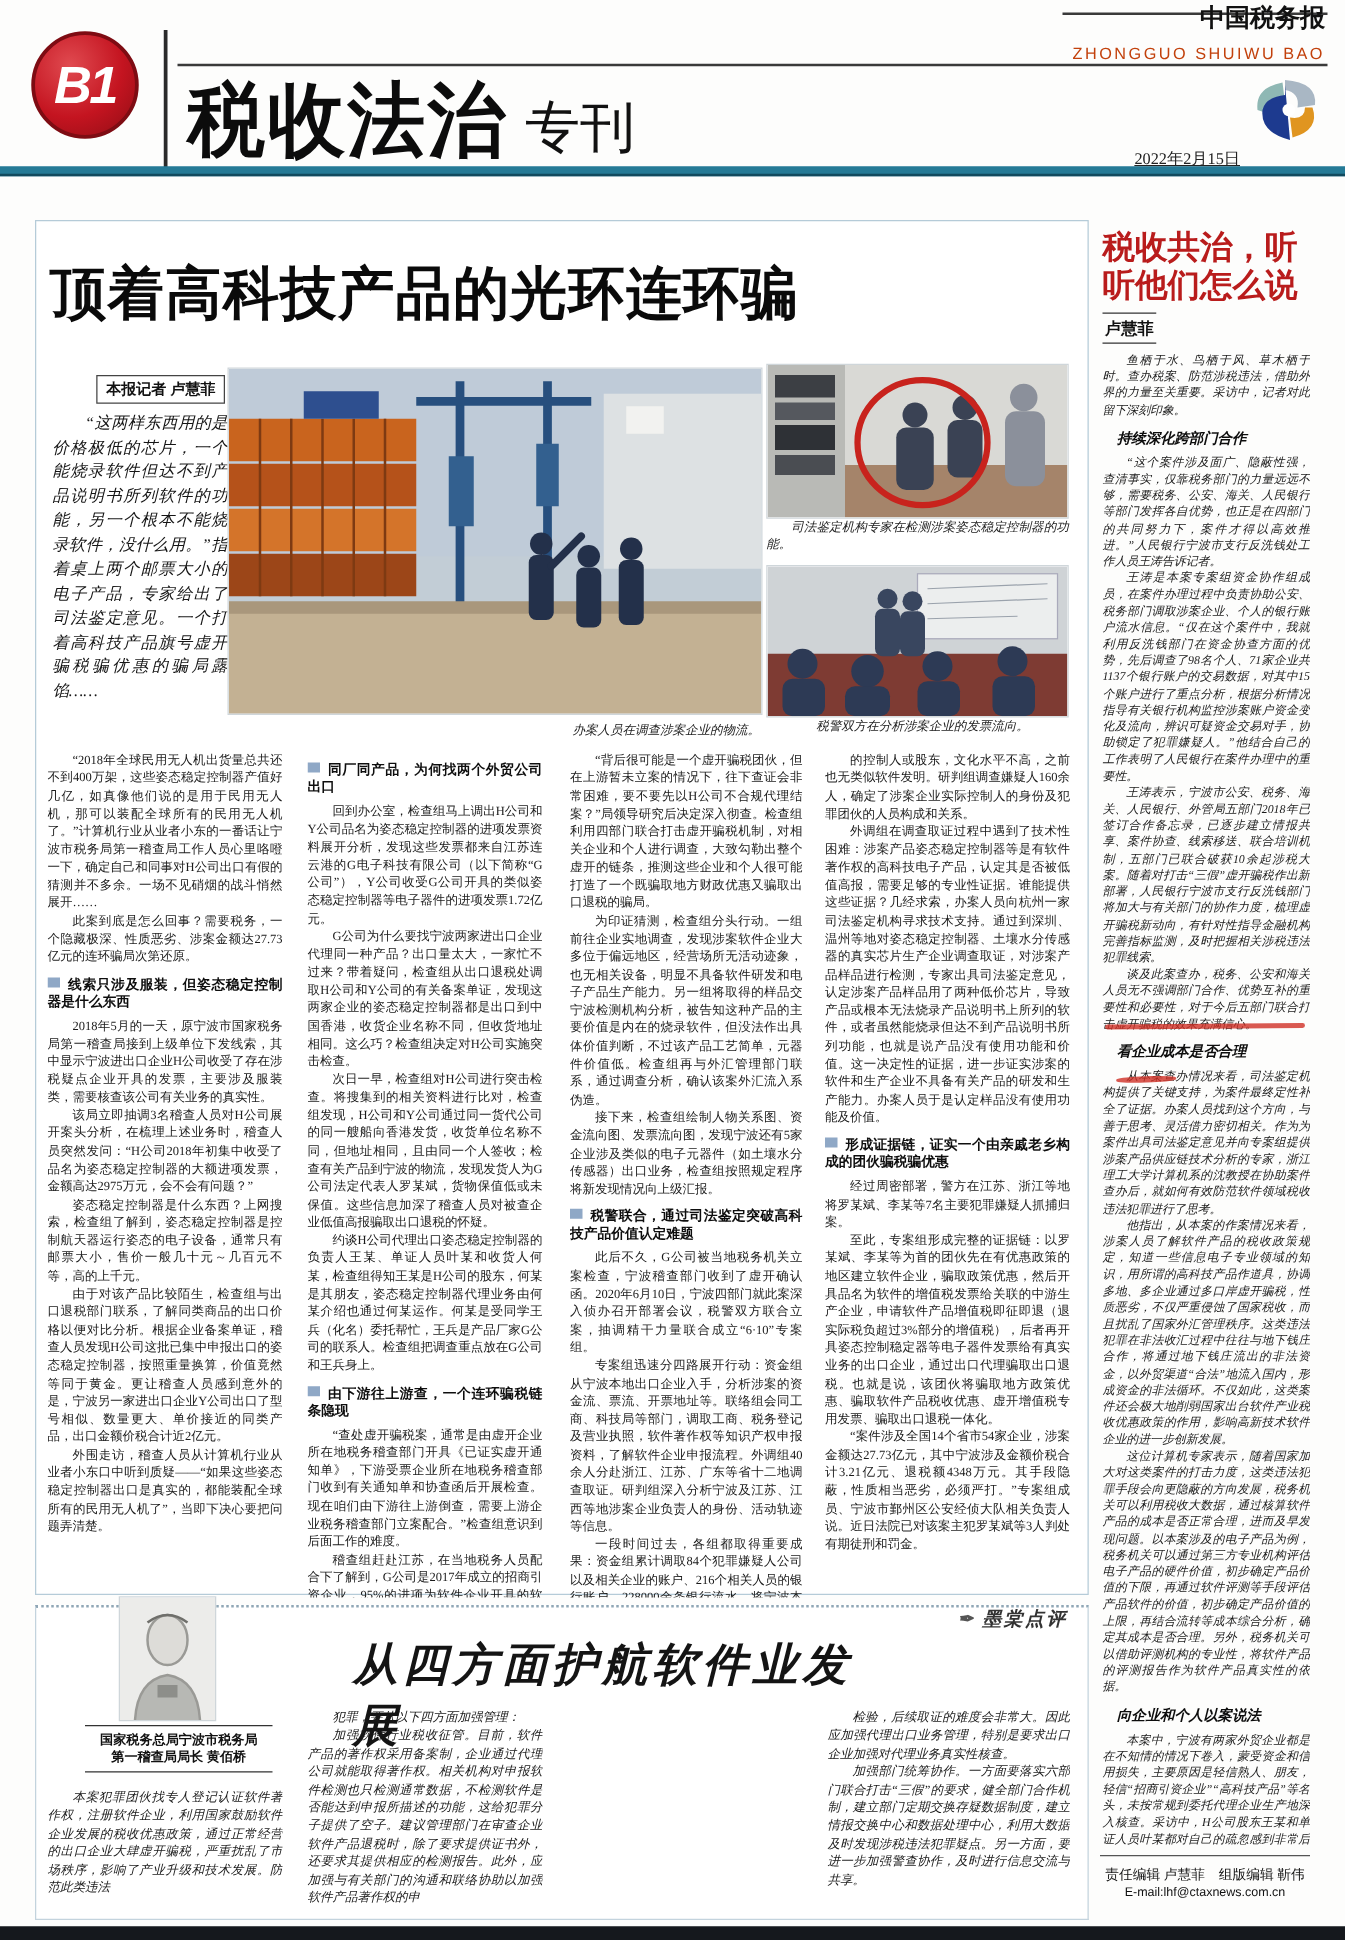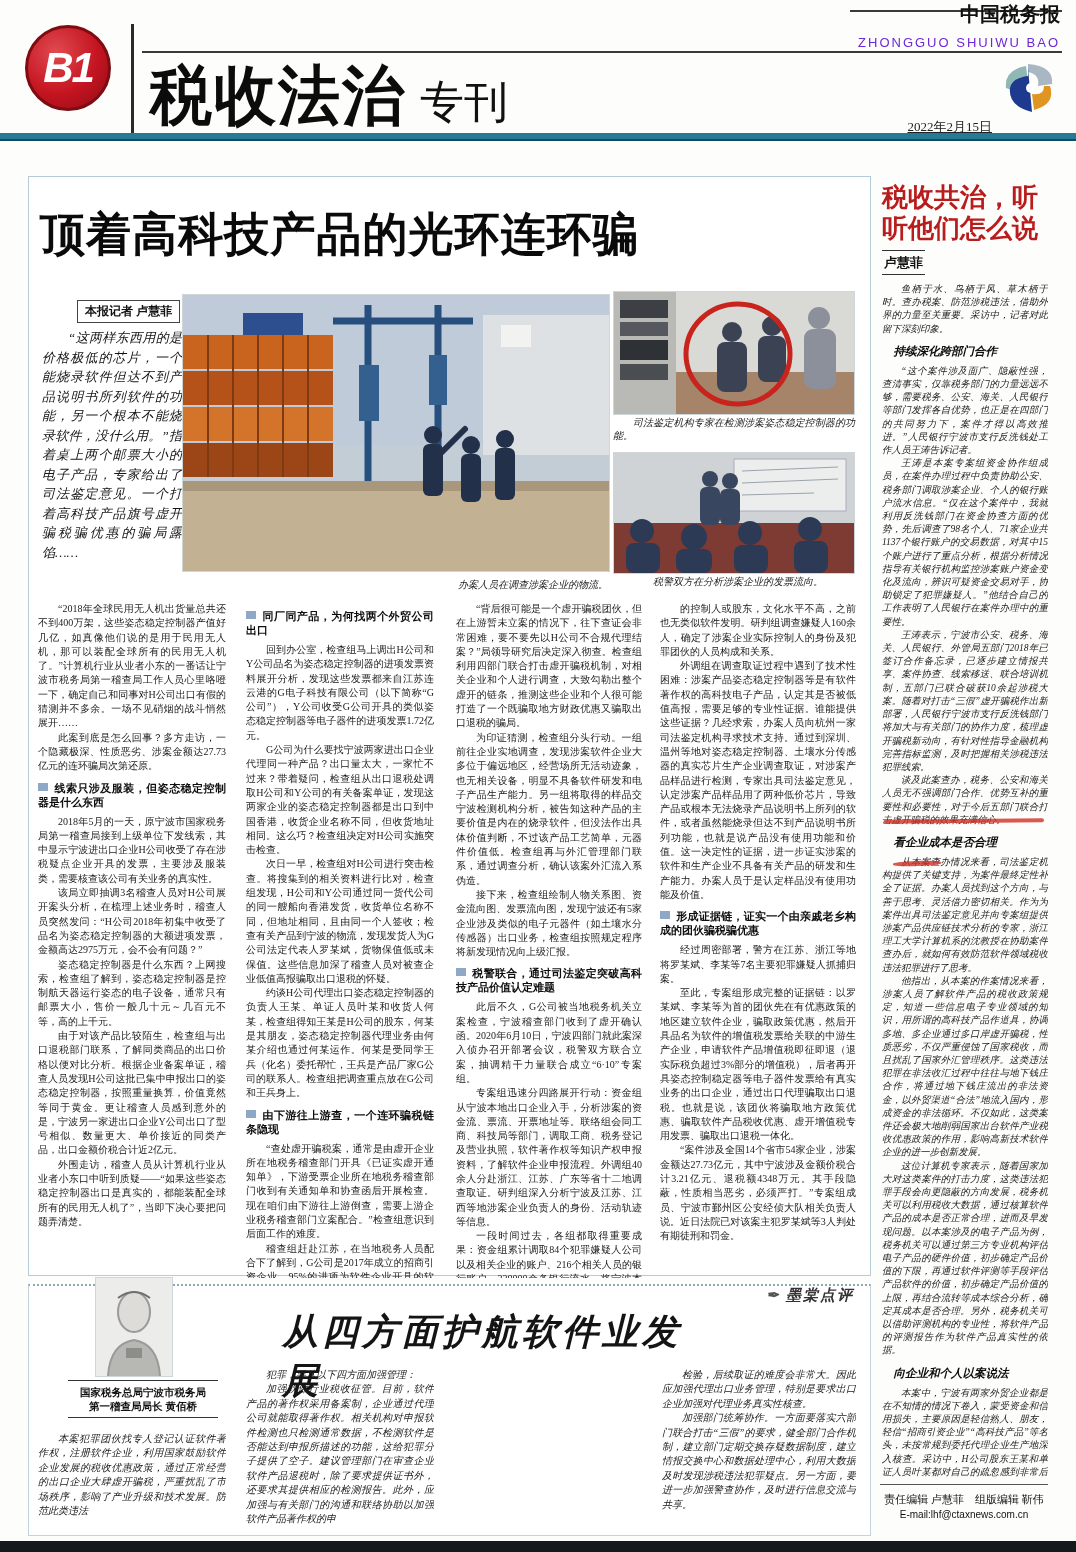--- a/index.html
+++ b/index.html
@@ -13,21 +13,21 @@
       display:flex;align-items:center;justify-content:center;letter-spacing:-2px;}
   .vline{left:131px;top:24px;width:3px;height:112px;background:#2a2a2a;}
   .hline{left:142px;top:51px;width:920px;height:2px;background:#3a3a3a;}
   .hline-top{left:850px;top:10px;width:212px;height:2px;background:#3a3a3a;}
   .sec-row{left:150px;top:54px;display:flex;align-items:baseline;gap:14px;}
   .sec-title{font:900 62px "Liberation Sans",sans-serif;letter-spacing:2px;color:#0c0c0c;
              transform:scaleY(1.05);}
   .sec-sub{font:400 44px "Liberation Serif",serif;color:#111;}
   .paper-name{right:16px;top:1px;font:700 20px "Liberation Serif",serif;color:#111;}
   .paper-pinyin{right:16px;top:35px;font:400 13px "Liberation Sans",sans-serif;
-                letter-spacing:2px;color:#6d28d9;}
+                letter-spacing:2px;color:#c2410c;}
   .logo{right:18px;top:58px;width:60px;height:58px;}
   .pdate{right:84px;top:118px;font:400 13px "Liberation Serif",serif;color:#222;text-decoration:underline;}
   .teal-bar{left:0;top:133px;width:1076px;height:6px;background:#257a96;border-bottom:2px solid #124a5e;}
   
   .main-box{left:28px;top:176px;width:841px;height:1098px;border:1px solid #b5cbd8;background:#fff;}
   .headline{left:40px;top:204px;width:810px;font:900 46px "Liberation Sans",sans-serif;
             letter-spacing:1px;color:#0a0a0a;transform:scaleX(.98);transform-origin:left;}
   .byline{left:37px;top:300px;padding:2px 7px;border:1.5px solid #444;
           font:700 12px "Liberation Sans",sans-serif;color:#111;background:#fff;margin-left:40px;}
   .lead-quote{left:42px;top:328px;width:140px;height:285px;font:italic 13px/19.5px "Liberation Serif",serif;
@@ -205,21 +205,21 @@
           <rect x="86" y="34" width="20" height="38" rx="6"></rect>
         <circle cx="116" cy="28" r="8"></circle>
           <rect x="106" y="36" width="20" height="36" rx="6"></rect>
       </g>
     </svg>
   </div>
   <div class="abs cap cap-meet">税警双方在分析涉案企业的发票流向。</div>
 
   <div class="abs col" style="left:38px;top:602px;">
       <div class="par">“2018年全球民用无人机出货量总共还不到400万架，这些姿态稳定控制器产值好几亿，如真像他们说的是用于民用无人机，那可以装配全球所有的民用无人机了。”计算机行业从业者小东的一番话让宁波市税务局第一稽查局工作人员心里咯噔一下，确定自己和同事对H公司出口有假的猜测并不多余。一场不见硝烟的战斗悄然展开……</div>
-      <div class="par">此案到底是怎么回事？多方走访，一个隐藏极深、性质恶劣、涉案金额达27.73亿元的连环骗局次第还原。</div>
+      <div class="par">此案到底是怎么回事？需要税务，一个隐藏极深、性质恶劣、涉案金额达27.73亿元的连环骗局次第还原。</div>
       <div class="subhead">线索只涉及服装，但姿态稳定控制器是什么东西</div>
       <div class="par">2018年5月的一天，原宁波市国家税务局第一稽查局接到上级单位下发线索，其中显示宁波进出口企业H公司收受了存在涉税疑点企业开具的发票，主要涉及服装类，需要核查该公司有关业务的真实性。</div>
       <div class="par">该局立即抽调3名稽查人员对H公司展开案头分析，在梳理上述业务时，稽查人员突然发问：“H公司2018年初集中收受了品名为姿态稳定控制器的大额进项发票，金额高达2975万元，会不会有问题？”</div>
       <div class="par">姿态稳定控制器是什么东西？上网搜索，检查组了解到，姿态稳定控制器是控制航天器运行姿态的电子设备，通常只有邮票大小，售价一般几十元～几百元不等，高的上千元。</div>
       <div class="par">由于对该产品比较陌生，检查组与出口退税部门联系，了解同类商品的出口价格以便对比分析。根据企业备案单证，稽查人员发现H公司这批已集中申报出口的姿态稳定控制器，按照重量换算，价值竟然等同于黄金。更让稽查人员感到意外的是，宁波另一家进出口企业Y公司出口了型号相似、数量更大、单价接近的同类产品，出口金额价税合计近2亿元。</div>
       <div class="par">外围走访，稽查人员从计算机行业从业者小东口中听到质疑——“如果这些姿态稳定控制器出口是真实的，都能装配全球所有的民用无人机了”，当即下决心要把问题弄清楚。</div>
     </div>
   <div class="abs col" style="left:246px;top:602px;">
       <div class="subhead">同厂同产品，为何找两个外贸公司出口</div>
       <div class="par">回到办公室，检查组马上调出H公司和Y公司品名为姿态稳定控制器的进项发票资料展开分析，发现这些发票都来自江苏连云港的G电子科技有限公司（以下简称“G公司”），Y公司收受G公司开具的类似姿态稳定控制器等电子器件的进项发票1.72亿元。</div>

